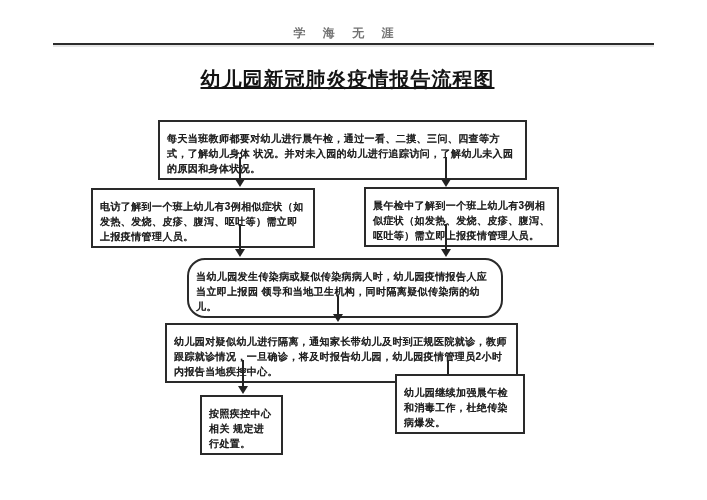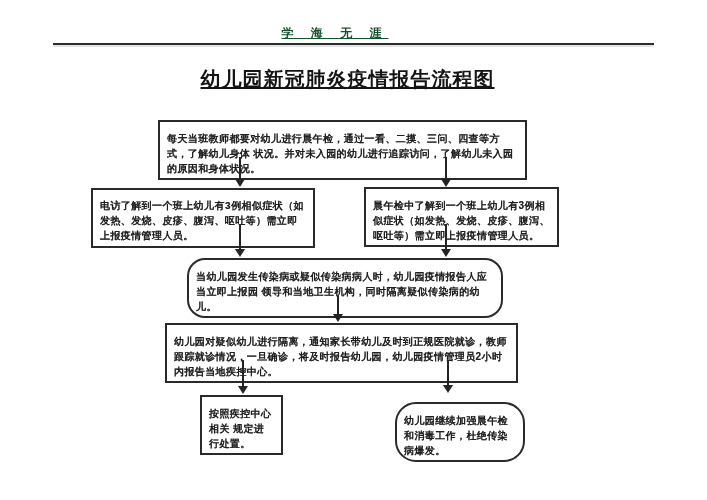--- a/index.html
+++ b/index.html
@@ -5,25 +5,24 @@
   html,body{margin:0;padding:0;background:#ffffff;}
   .page{
     position:relative;
     width:707px;height:500px;
     background:#ffffff;
     font-family:"Liberation Sans","DejaVu Sans",sans-serif;
     color:#1d1d1d;
     overflow:hidden;
   }
   .motto{
-    position:absolute;top:25px;left:0;width:670px;
+    position:absolute;top:25px;left:12px;width:670px;
     text-align:center;
     font-size:12px;font-weight:700;letter-spacing:7px;
-    color:#14532d;
-    text-decoration:underline;
+    color:#737373;
   }
   .header-rule{
     position:absolute;top:43px;left:53px;width:601px;height:2px;
     background:#2c2c2c;
     box-shadow:0 2px 0 rgba(0,0,0,0.10);
   }
   .doc-title{
     position:absolute;top:66px;left:0;width:695px;margin:0;
     text-align:center;
     font-size:20px;font-weight:700;letter-spacing:1px;
@@ -35,26 +34,26 @@
     box-sizing:border-box;
     border:2px solid #2a2a2a;
     background:#ffffff;
     padding:9px 7px 2px 7px;
     font-size:10px;line-height:1.5;font-weight:600;
     letter-spacing:0.4px;
     color:#1f1f1f;
     text-shadow:0 0 0.5px rgba(0,0,0,0.45);
   }
   .n1{left:158px;top:120px;width:369px;min-height:37px;}
-  .n2{left:91px; top:188px;width:224px;min-height:36px;font-family:Liberation Mono, monospace;}
+  .n2{left:91px; top:188px;width:224px;min-height:36px;}
   .n3{left:364px;top:187px;width:195px;min-height:37px;}
   .n4{left:187px;top:258px;width:316px;min-height:38px;border-radius:18px;}
   .n5{left:165px;top:323px;width:353px;min-height:37px;}
   .n6{left:200px;top:395px;width:83px; min-height:33px;}
-  .n7{left:395px;top:402px;width:130px;min-height:38px;border-radius:21px;}
+  .n7{left:395px;top:374px;width:130px;min-height:38px;}
   .varrow{position:absolute;width:12px;}
   .varrow .shaft{
     position:absolute;left:50%;top:0;bottom:7px;width:2px;margin-left:-1px;
     background:#232323;
   }
   .varrow .head{
     position:absolute;left:50%;bottom:0;margin-left:-5px;
     width:0;height:0;
     border-left:5px solid transparent;
     border-right:5px solid transparent;

